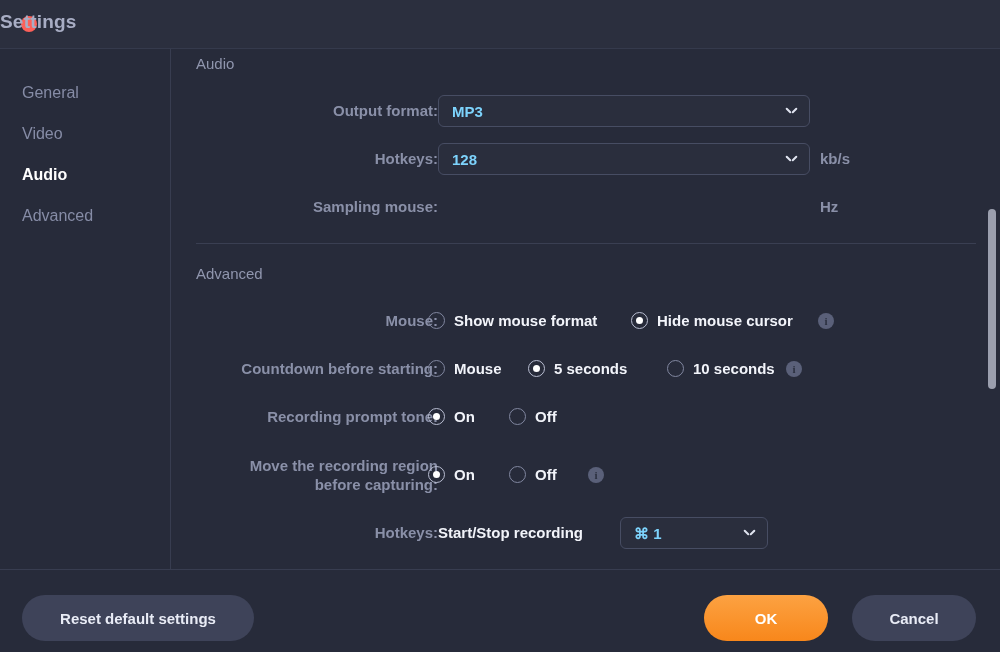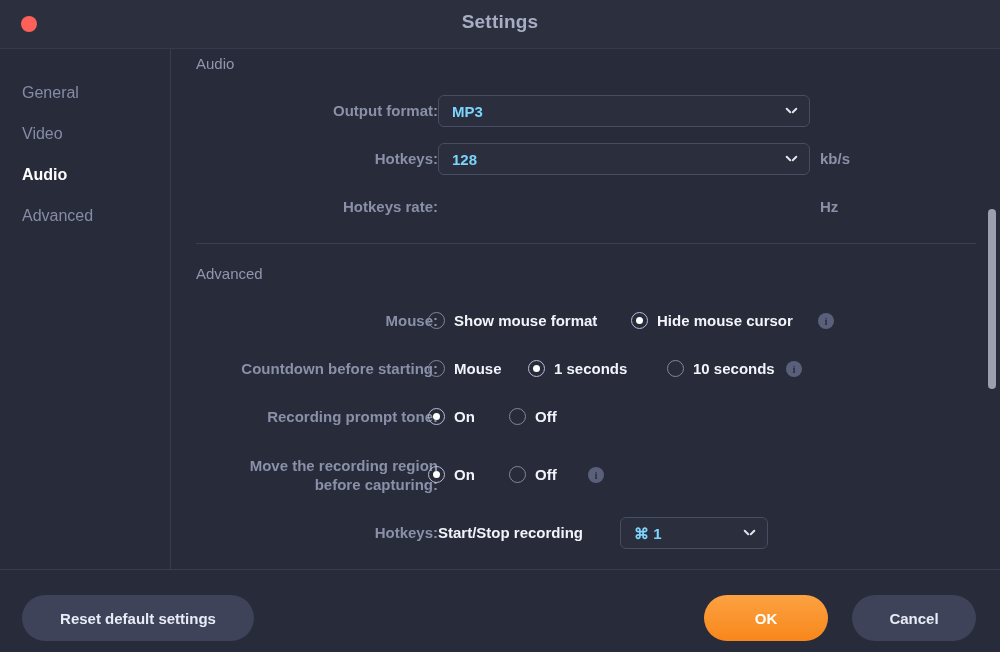--- a/index.html
+++ b/index.html
@@ -39,21 +39,20 @@
     width: 16px;
     height: 16px;
     border-radius: 50%;
     background: #fc6059;
   }
   .title-text {
     position: absolute;
     left: 0;
     top: 11px;
     width: 1000px;
-    text-align: center;
     font-size: 19px;
     font-weight: bold;
     color: #a8adc4;
     letter-spacing: 0.2px;
   }
 
   
   .body-area {
     position: absolute;
     top: 48px; left: 0;
@@ -357,21 +356,21 @@
       <div class="row" style="top:94px">
         <div class="row-label">Hotkeys:</div>
         <div class="select">
           <span class="select-value">128</span>
           <span class="chev"></span>
         </div>
         <div class="unit">kb/s</div>
       </div>
 
       <div class="row" style="top:142px">
-        <div class="row-label">Hotkeys rate:</div>
+        <div class="row-label">Sampling mouse:</div>
         <div class="unit">Hz</div>
       </div>
 
       <div class="divider"></div>
 
       <div class="section-title sec-advanced">Advanced</div>
 
       <div class="row" style="top:256px">
         <div class="row-label">Mouse:</div>
         <div class="radio-group" style="left:256px">
@@ -382,21 +381,21 @@
           <span class="info" style="left:390px"></span>
         </div>
       </div>
 
       <div class="row" style="top:304px">
         <div class="row-label">Countdown before starting:</div>
         <div class="radio-group" style="left:256px">
           <span class="radio" style="left:0"></span>
           <span class="radio-label" style="left:26px">Mouse</span>
           <span class="radio on" style="left:100px"></span>
-          <span class="radio-label" style="left:126px">1 seconds</span>
+          <span class="radio-label" style="left:126px">5 seconds</span>
           <span class="radio" style="left:239px"></span>
           <span class="radio-label" style="left:265px">10 seconds</span>
           <span class="info" style="left:358px"></span>
         </div>
       </div>
 
       <div class="row" style="top:352px">
         <div class="row-label">Recording prompt tone:</div>
         <div class="radio-group" style="left:256px">
           <span class="radio on" style="left:0"></span>

